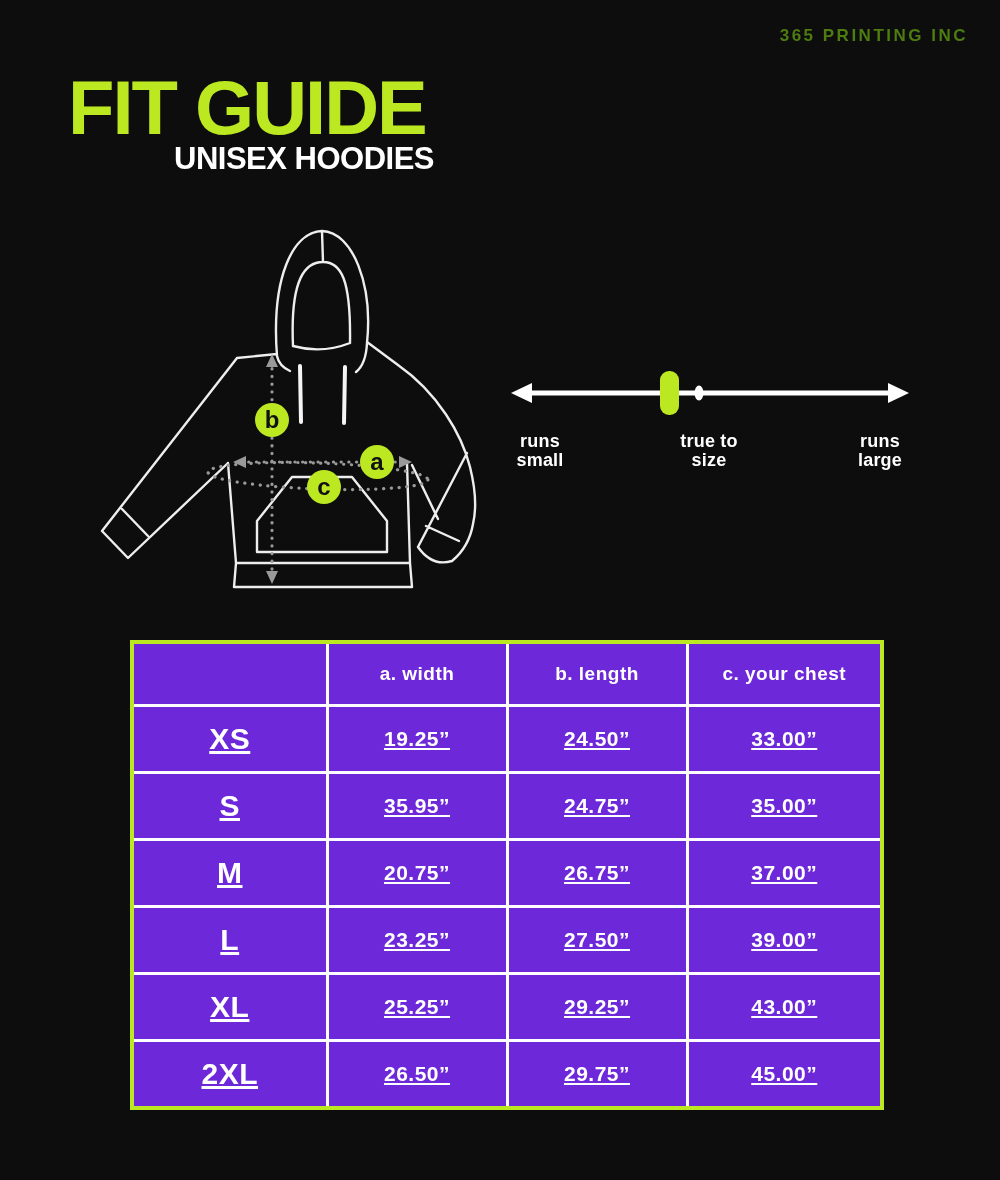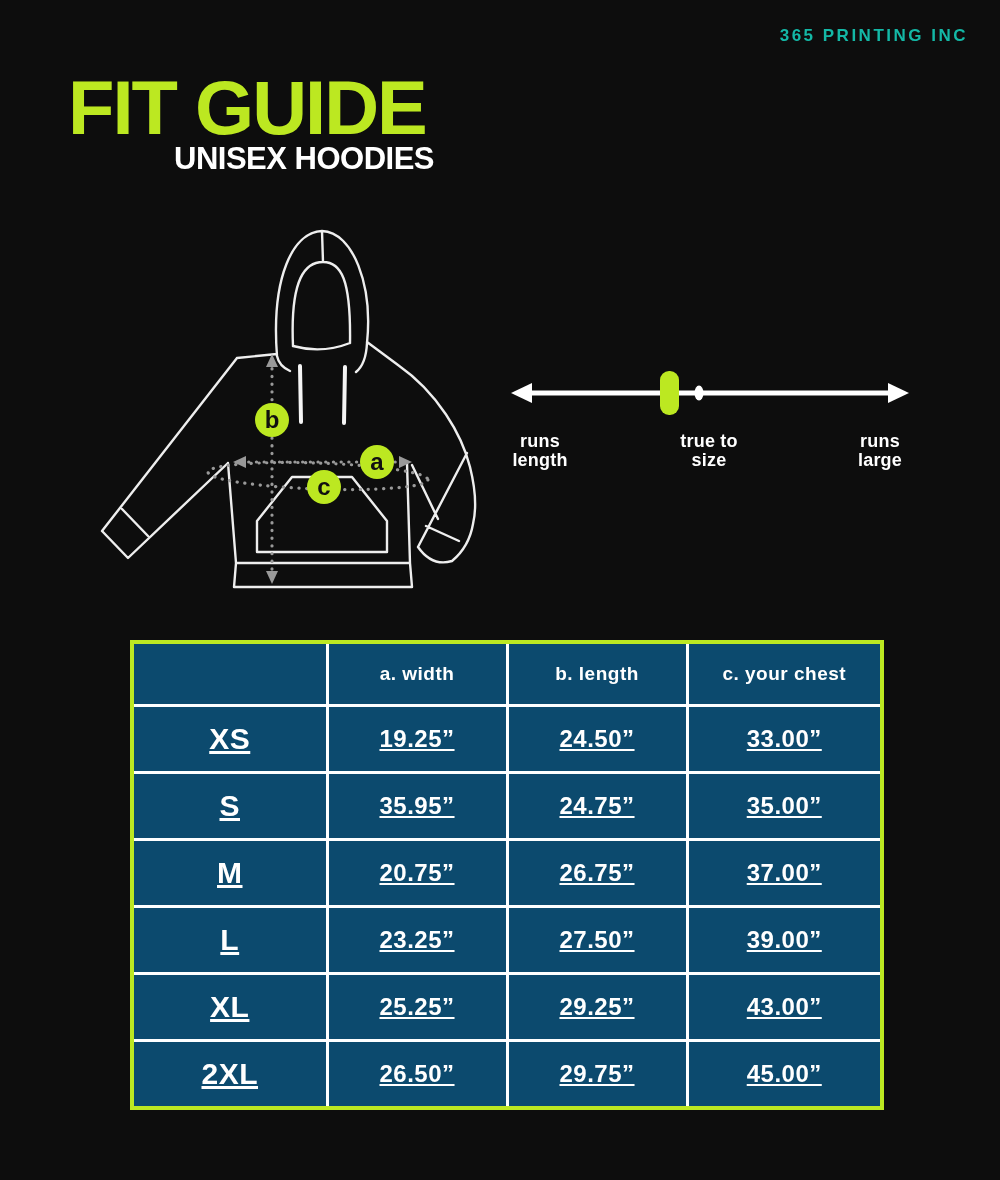--- a/index.html
+++ b/index.html
@@ -3,21 +3,21 @@
 <meta charset="utf-8">
 <style>
   html,body{margin:0;padding:0;background:#0d0d0d;}
   .page{
     position:relative;width:1000px;height:1180px;overflow:hidden;
     background:#0d0d0d;color:#fff;
     font-family:"Liberation Sans",sans-serif;font-weight:bold;
   }
   .brand{
     position:absolute;top:26px;right:32px;
-    font-size:17px;letter-spacing:2.5px;color:#14b8a6;
+    font-size:17px;letter-spacing:2.5px;color:#4d7c0f;
   }
   .title{
     position:absolute;left:60px;top:62px;margin:8px;
     font-size:76px;letter-spacing:-2px;color:#bce821;line-height:1;
   }
   .subtitle{
     position:absolute;left:60px;top:141px;width:374px;
     text-align:right;font-size:31px;letter-spacing:-0.5px;color:#fff;
   }
   .hoodie-svg{position:absolute;left:100px;top:215px;}
@@ -25,30 +25,30 @@
   .scale-label{
     position:absolute;text-align:center;color:#fff;
     font-size:18px;line-height:19px;letter-spacing:0.2px;
   }
   .scale-label.left{left:488px;top:432px;width:104px;}
   .scale-label.center{left:653px;top:432px;width:112px;}
   .scale-label.right{left:828px;top:432px;width:104px;}
   .size-table{
     position:absolute;left:130px;top:640px;width:754px;
     border-collapse:collapse;table-layout:fixed;
-    border:4px solid #bce821;background:#0c4a6e;
+    border:4px solid #bce821;background:#6d28d9;
   }
   .size-table th,.size-table td{
     border:3px solid #ffffff;text-align:center;vertical-align:middle;
     color:#fff;padding:0;
   }
   .size-table thead th{height:60px;font-size:19px;letter-spacing:0.5px;}
   .size-table tbody tr{height:67px;text-decoration:underline;}
   .size-table td.size{font-size:30px;letter-spacing:0.5px;}
-  .size-table td.val{font-size:24px;letter-spacing:0.5px;}
+  .size-table td.val{font-size:21px;letter-spacing:0.5px;}
   .col-size{width:26%;}.col-a{width:24%;}.col-b{width:24%;}.col-c{width:26%;}
   .footnote{
     position:absolute;left:130px;top:1113px;width:754px;
     text-align:center;font-size:23px;letter-spacing:0.2px;color:#fff;
   }
 </style>
 </head>
 <body>
 
 <div class="page">
@@ -104,21 +104,21 @@
 
   <svg class="scale-svg" width="410" height="65" viewBox="0 0 410 65">
     <line x1="22" y1="33" x2="388" y2="33" stroke="#ffffff" stroke-width="5"></line>
     <polygon fill="#ffffff" points="6,33 27,23 27,43"></polygon>
     <polygon fill="#ffffff" points="404,33 383,23 383,43"></polygon>
     <rect x="155" y="11" width="19" height="44" rx="9" fill="#bce821"></rect>
     <ellipse cx="194" cy="33" rx="4.5" ry="7.5" fill="#ffffff"></ellipse>
   </svg>
   <div class="scale-label left">
     <div>runs</div>
-    <div>length</div>
+    <div>small</div>
   </div>
   <div class="scale-label center">
     <div>true to</div>
     <div>size</div>
   </div>
   <div class="scale-label right">
     <div>runs</div>
     <div>large</div>
   </div>
 

